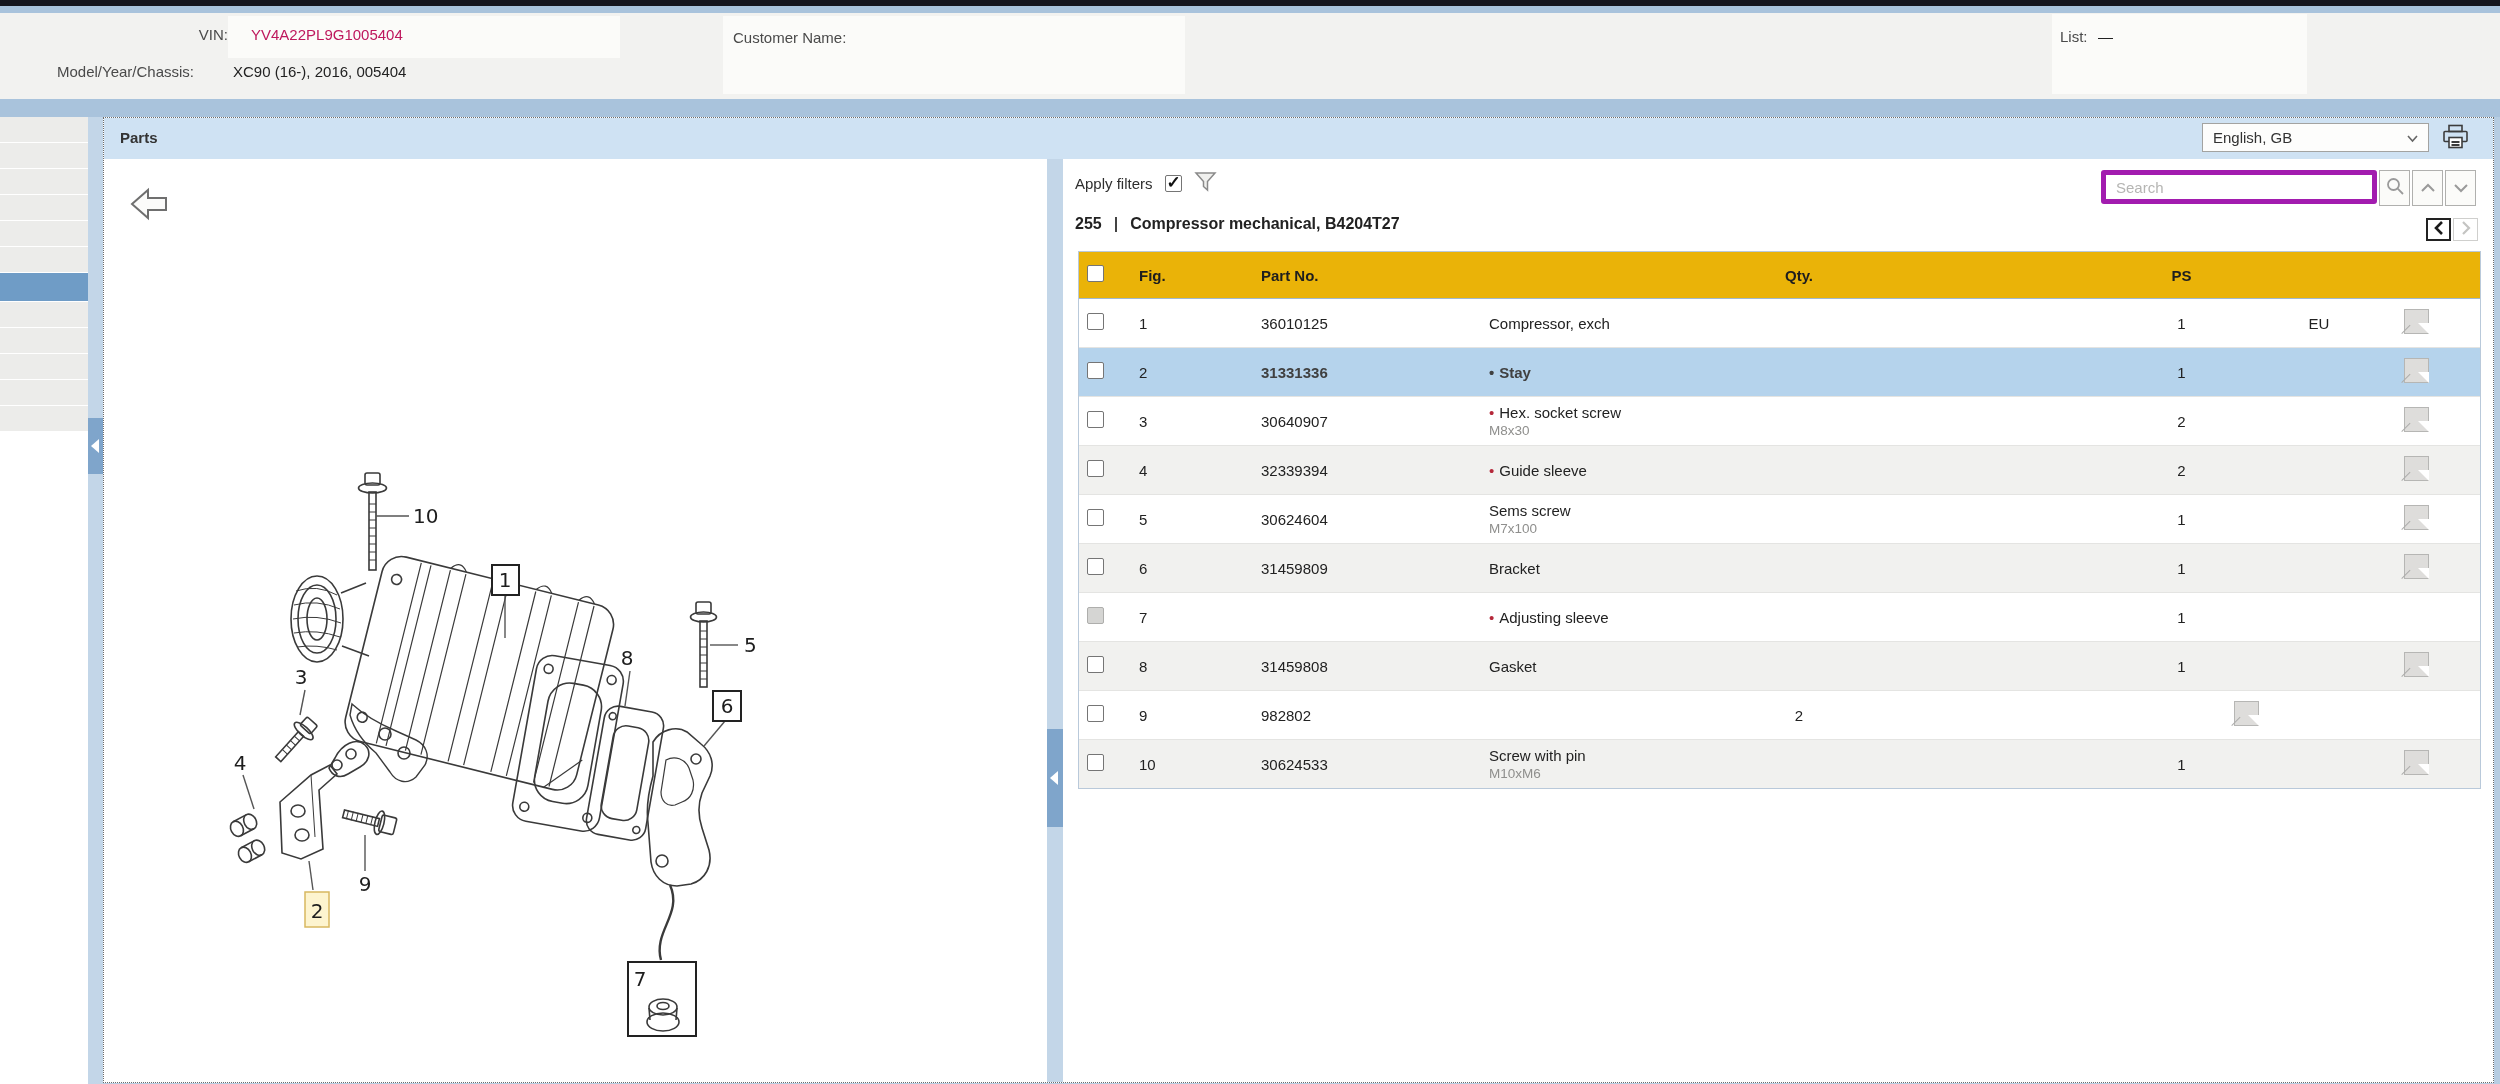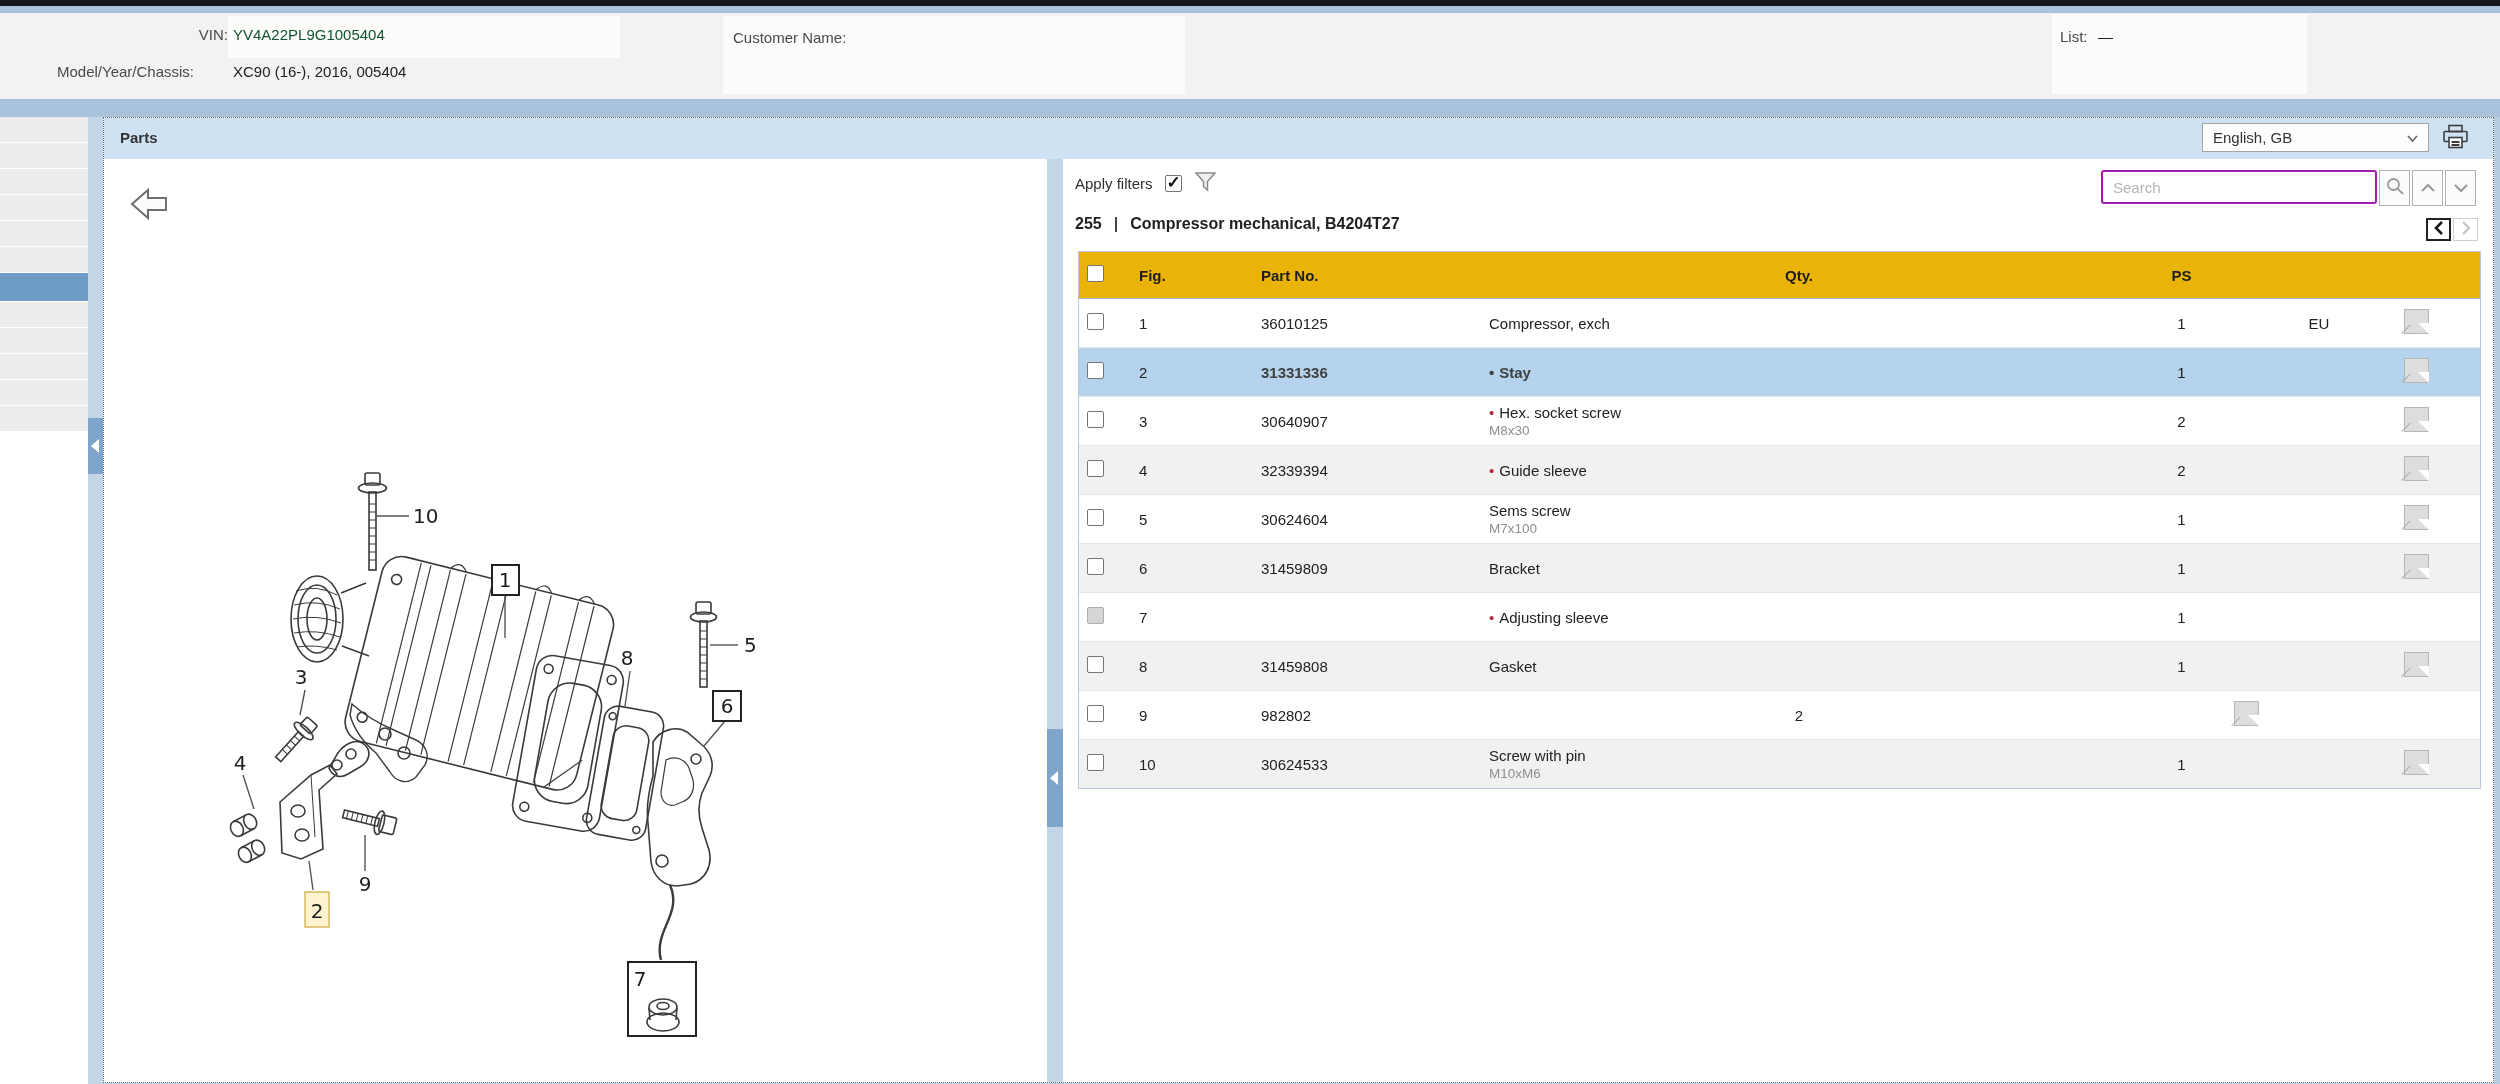--- a/index.html
+++ b/index.html
@@ -10,21 +10,21 @@
     -webkit-font-smoothing:antialiased;
     color:#222;
   }
   
   .topstrip{position:absolute;left:0;top:0;width:2500px;height:6px;background:#16161e;}
   .topband{position:absolute;left:0;top:6px;width:2500px;height:7px;background:#a9c3dc;}
   .apphdr{position:absolute;left:0;top:13px;width:2500px;height:86px;background:#f2f2f0;}
   .apphdr .fieldblock{position:absolute;background:#fbfbf9;}
   .hlabel{position:absolute;font-size:15px;color:#4a4a4a;white-space:nowrap;}
   .hvalue{position:absolute;font-size:15px;color:#222;white-space:nowrap;}
-  .hlink{color:#14532d;}
+  .hlink{color:#be185d;margin-left:18px;}
   .band2{position:absolute;left:0;top:99px;width:2500px;height:18px;background:#a9c3dc;}
 
   
   .sidebar{position:absolute;left:0;top:117px;width:88px;height:967px;background:#ffffff;}
   .sb-row{height:25px;margin-bottom:1px;background:#ececea;}
   .sb-row.sel{height:28px;background:#6f9cc6;}
 
   .vdiv{position:absolute;background:#c3d6e8;}
   .vdiv .thumb{position:absolute;left:0;width:100%;background:#7fa5cb;}
   .vdiv .arrow-left{position:absolute;left:3px;width:0;height:0;border-top:7px solid transparent;border-bottom:7px solid transparent;border-right:8px solid #ffffff;}
@@ -47,21 +47,21 @@
   .applyrow{position:absolute;left:12px;top:12px;display:flex;align-items:center;gap:12px;}
   .applyrow .altext{font-size:15px;color:#2e2e2e;}
   .checkbox{display:inline-block;width:17px;height:17px;background:#fff;border:1px solid #757575;border-radius:2px;box-sizing:border-box;position:relative;}
   .checkbox.checked .chk{position:absolute;left:1px;top:-4px;font-size:17px;font-weight:bold;color:#111;font-style:normal;}
   .checkbox.disabled{background:#d5d5d3;border-color:#aeaeac;}
 
   .titlerow{position:absolute;left:12px;top:56px;font-size:16px;font-weight:bold;color:#222;display:flex;gap:12px;}
   .titlerow .sep{color:#444;}
 
   .searchgroup{position:absolute;left:1038px;top:11px;display:flex;align-items:stretch;}
-  .searchinput{width:276px;height:34px;box-sizing:border-box;border:2px solid #a21caf;border-radius:3px;padding:0 10px;font-size:15px;color:#333;background:#fff;font-family:"Liberation Sans",sans-serif;}
+  .searchinput{width:276px;height:34px;box-sizing:border-box;border:5px solid #a21caf;border-radius:3px;padding:0 10px;font-size:15px;color:#333;background:#fff;font-family:"Liberation Sans",sans-serif;}
   .searchinput::placeholder{color:#b5b5b3;}
   .sbtn{width:31px;height:36px;margin-left:2px;box-sizing:border-box;border:1px solid #b0b0ae;background:#fbfbf9;display:flex;align-items:center;justify-content:center;cursor:pointer;}
 
   .pagination{position:absolute;left:1363px;top:59px;display:flex;gap:2px;}
   .pgbtn{width:25px;height:23px;box-sizing:border-box;display:flex;align-items:center;justify-content:center;background:#fff;}
   .pgbtn.active{border:2px solid #222;}
   .pgbtn.inactive{border:1px solid #cfcfcd;}
 
   
   .ptable{position:absolute;left:15px;top:92px;width:1403px;border:1px solid #b9c9da;box-sizing:border-box;}

